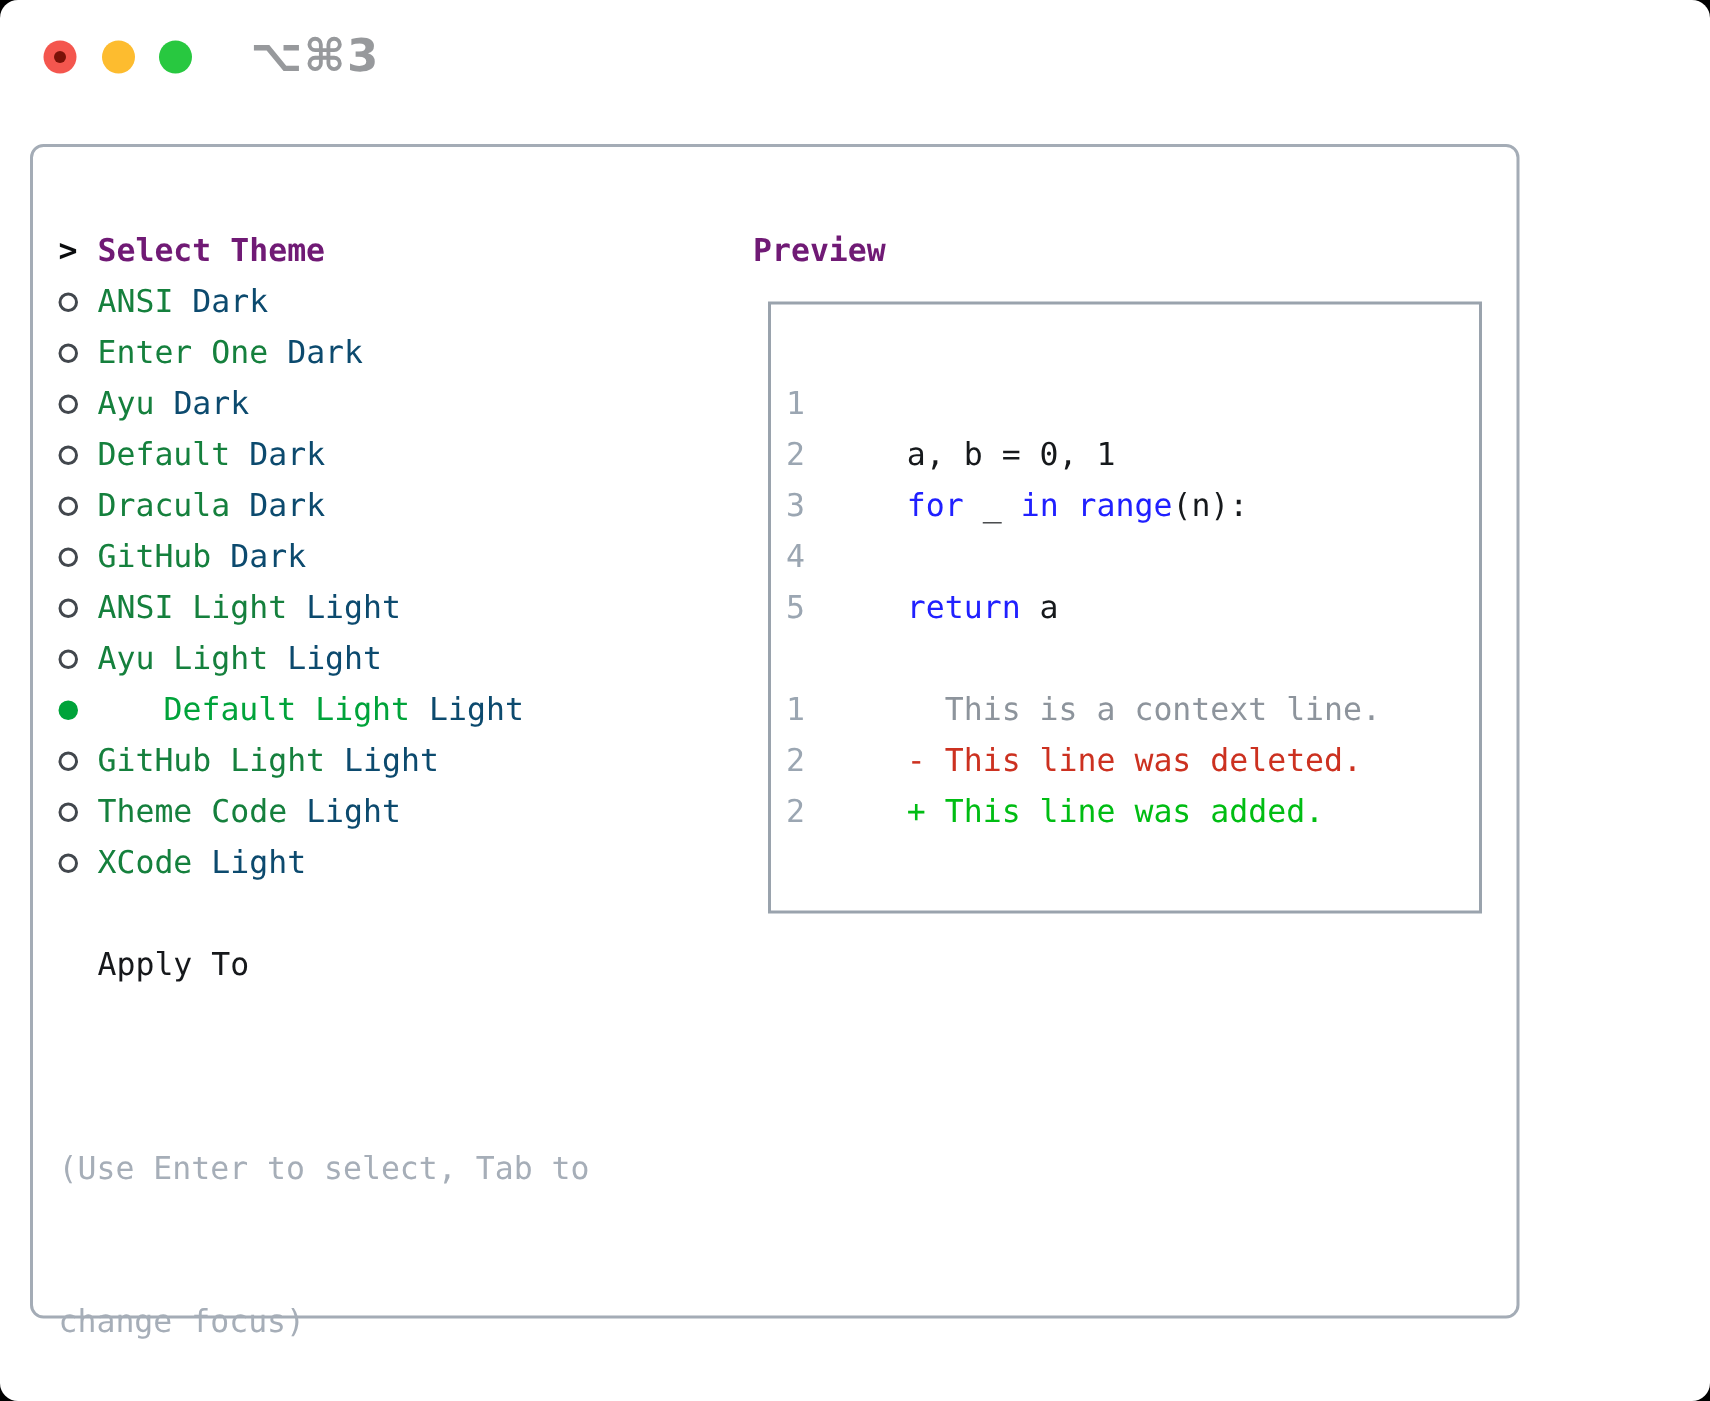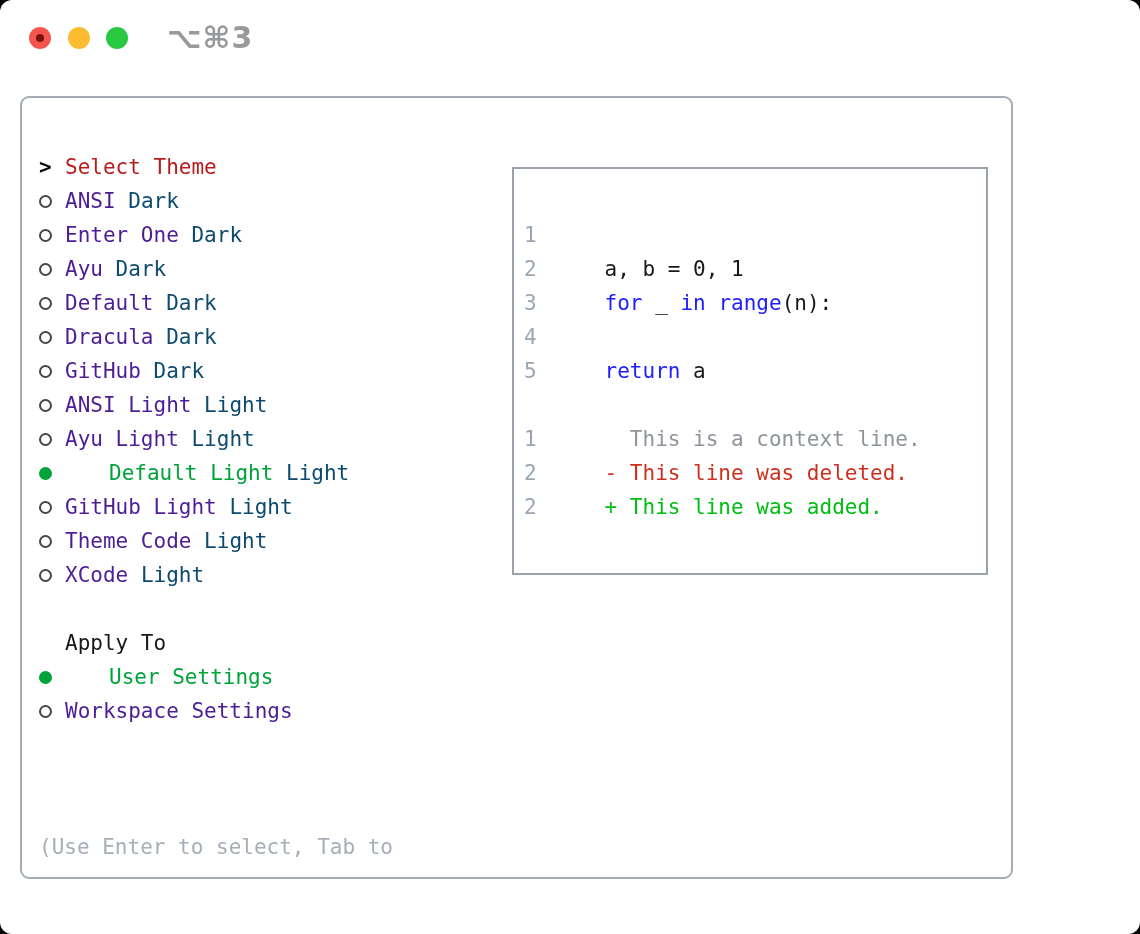--- a/index.html
+++ b/index.html
@@ -25,25 +25,25 @@
   
   .main-box{
     position:absolute;left:20px;top:96px;width:993px;height:783px;
     border:2px solid #a4acb6;border-radius:9px;box-sizing:border-box;background:#fff;
   }
   .left-pane{position:absolute;left:17px;top:52px;}
   .right-pane{position:absolute;left:480px;top:52px;}
   .row{display:flex;align-items:center;height:34px;font-size:21px;white-space:pre;}
   .marker{width:26px;display:flex;align-items:center;flex:none;}
   .prompt{font-weight:bold;color:#0a0c0e;}
-  .h{font-weight:normal;color:#b91c1c;}
+  .h{font-weight:bold;color:#701a75;}
   .plain-h{color:#16181b;text-align:center;}
   .circle{width:13px;height:13px;border:2px solid #42474d;border-radius:50%;box-sizing:border-box;}
   .circle.filled{background:var(--sel);border-color:var(--sel);}
-  .opt-name{color:#4c1d95;}
+  .opt-name{color:#15803d;}
   .opt-name.sel{color:var(--sel);margin-left:44px;}
   .opt-tag{color:#0c4a6e;}
   .apply-block{margin-top:34px;}
   .hint{margin-top:34px;color:#a6aeb8;font-size:21px;line-height:34px;white-space:pre;}
   
   .preview-box{
     margin-left:10px;margin-top:17px;width:476px;height:408px;
     border:2px solid #9aa3ad;box-sizing:border-box;background:#fff;
     padding:49px 0 0 10px;overflow:hidden;
   }
@@ -90,33 +90,32 @@
           <div class="row"><span class="marker"><span class="circle"></span></span><span class="opt-name">GitHub Light</span><span> </span><span class="opt-tag">Light</span></div>
           <div class="row"><span class="marker"><span class="circle"></span></span><span class="opt-name">Theme Code</span><span> </span><span class="opt-tag">Light</span></div>
           <div class="row"><span class="marker"><span class="circle"></span></span><span class="opt-name">XCode</span><span> </span><span class="opt-tag">Light</span></div>
         </div>
 
       <div class="apply-block">
         <div class="row">
           <span class="marker"></span>
           <span class="plain-h">Apply To</span>
         </div>
-        <div id="apply-list">
-            <div class="row"><span class="marker"><span class="circle filled"></span></span><span class="opt-name sel">User Settings</span></div>
-            <div class="row"><span class="marker"><span class="circle"></span></span><span class="opt-name">Workspace Settings</span></div>
-          </div>
       </div>
 
       <div class="hint">
         <div>(Use Enter to select, Tab to</div>
         <div>change focus)</div>
       </div>
     </div>
 
     <div class="right-pane">
+      <div class="row">
+        <span class="h">Preview</span>
+      </div>
       <div class="preview-box">
         <div id="code-lines">
             <div class="crow"><span class="ln">1</span></div>
             <div class="crow"><span class="ln">2</span><span class="code"><span>    a, b = 0, 1</span></span></div>
             <div class="crow"><span class="ln">3</span><span class="code"><span>    </span><span class="kw">for</span><span> _ </span><span class="kw">in</span><span> </span><span class="kw">range</span><span>(n):</span></span></div>
             <div class="crow"><span class="ln">4</span></div>
             <div class="crow"><span class="ln">5</span><span class="code"><span>    </span><span class="kw">return</span><span> a</span></span></div>
           </div>
         <div class="blank"></div>
         <div id="diff-lines">

